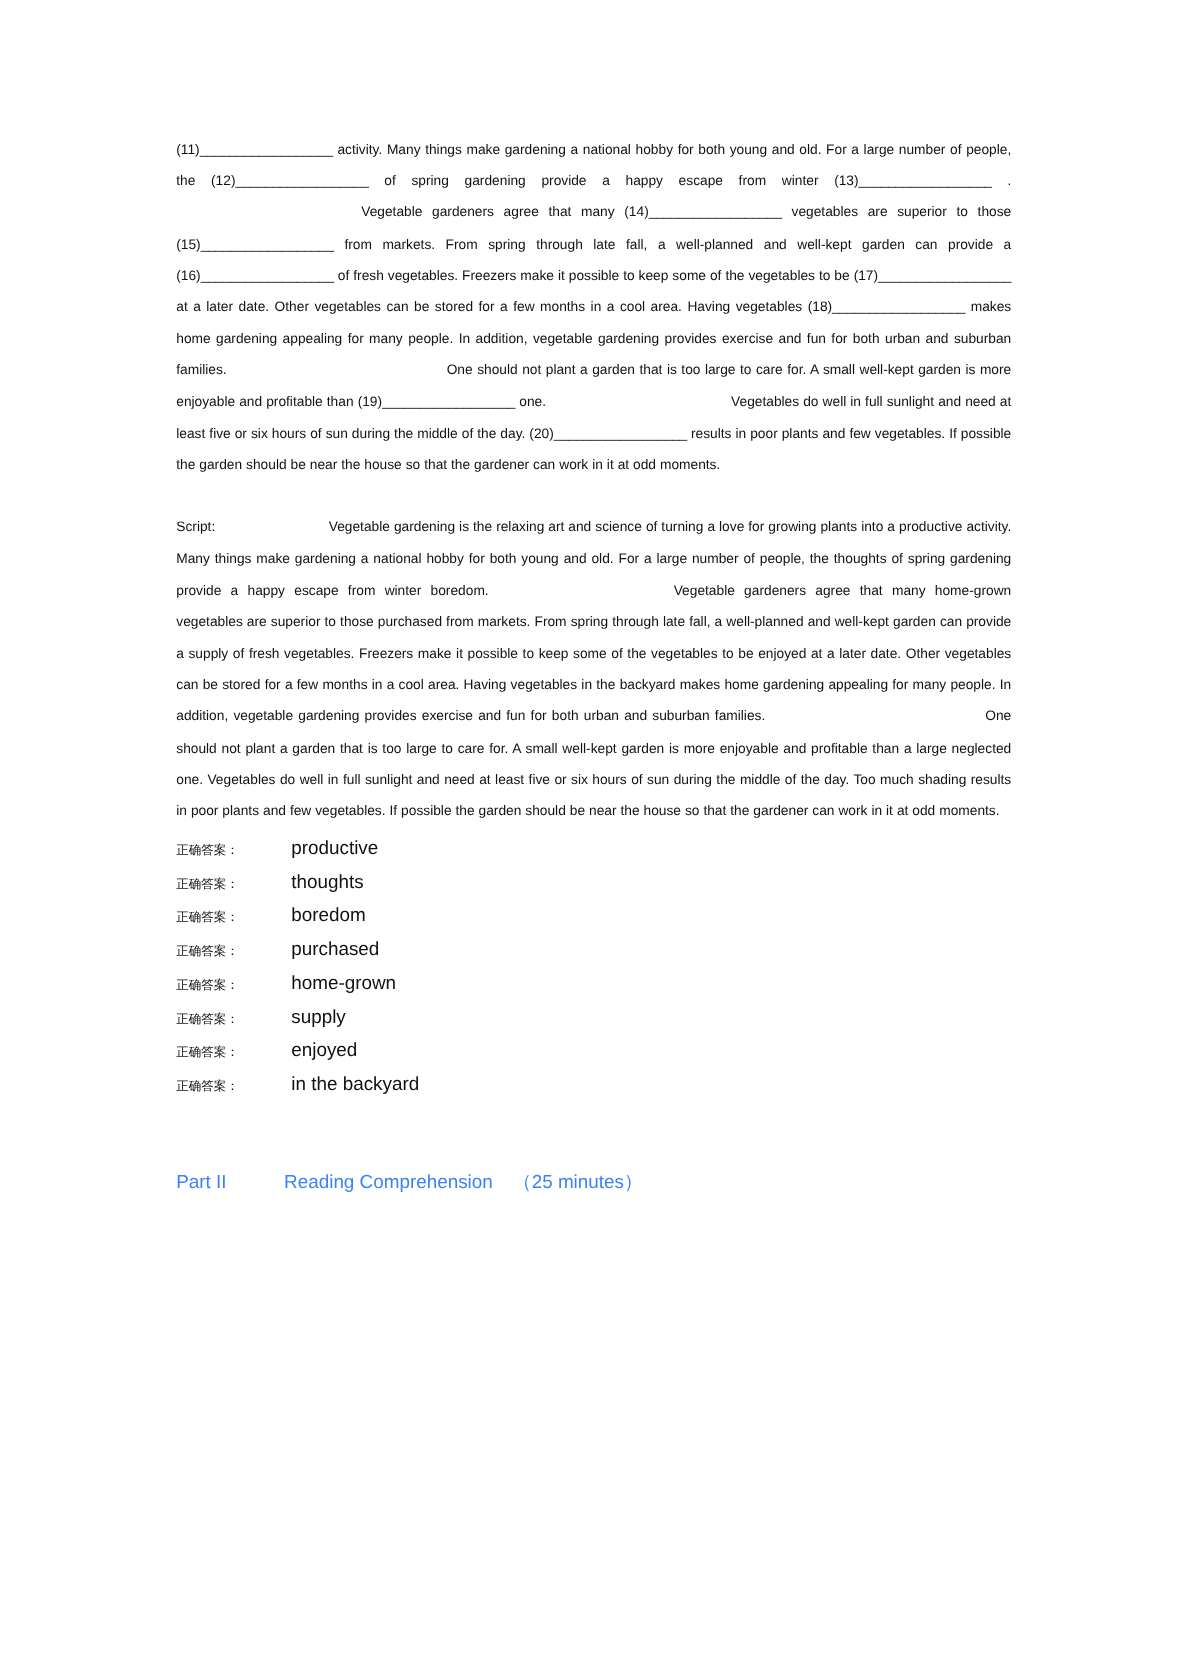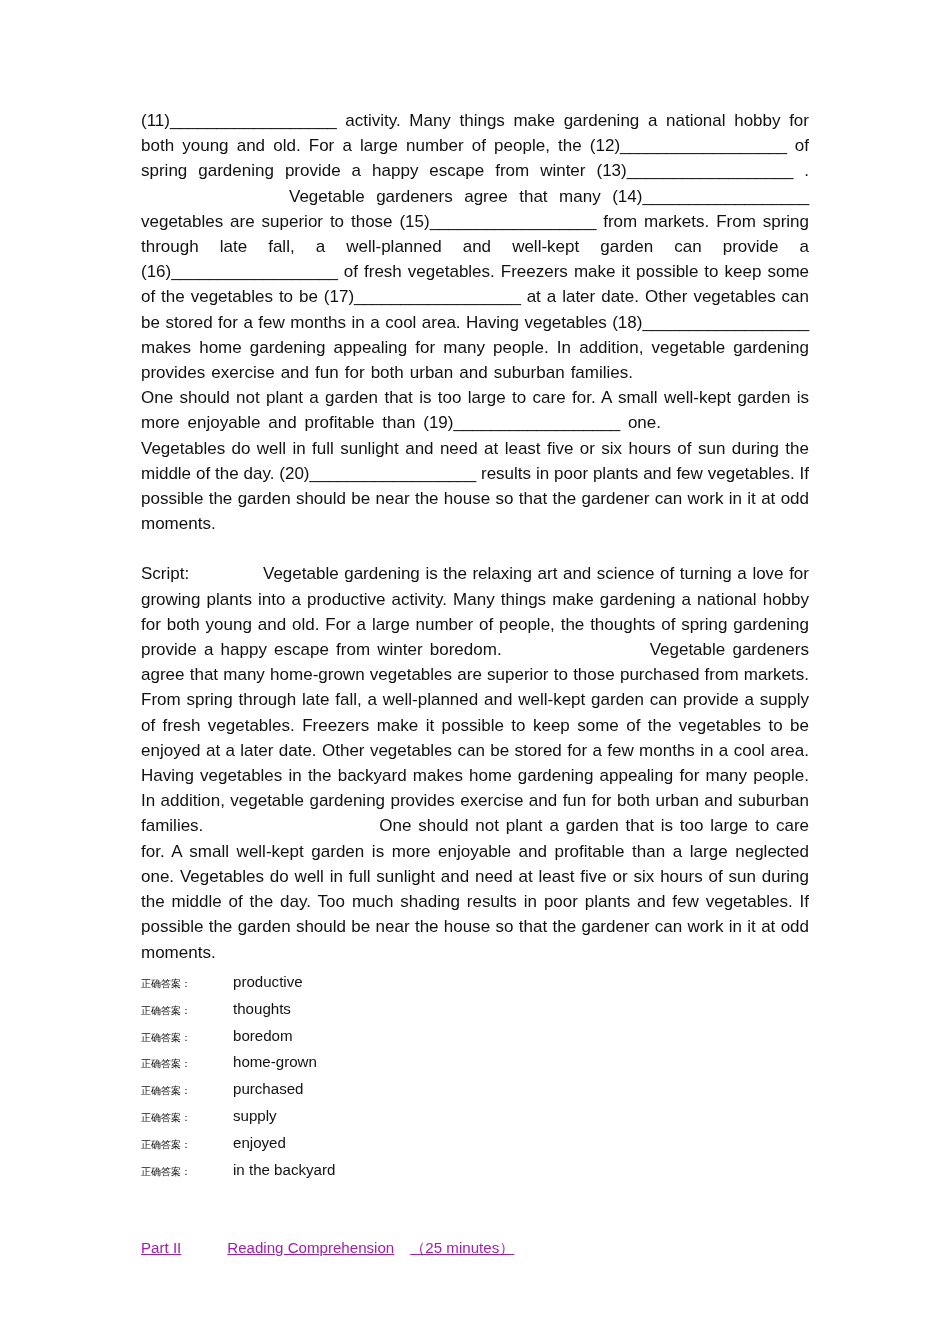--- a/index.html
+++ b/index.html
@@ -25,21 +25,21 @@
   .content {
     position: absolute;
     left: 141px;
     top: 108px;
     width: 668px;
   }
   
   .para {
     text-align: justify;
     text-justify: inter-word;
-    font-size: 17px;
+    font-size: 11px;
     line-height: 25.2px;
     margin: 0;
     color: #111111;
     word-spacing: 0.1px;
   }
   .para.cloze {
     margin-bottom: 0;
   }
   .spacer-block {
     height: 25px;
@@ -77,22 +77,21 @@
     font-size: 10px;
   }
   .answer-value {
     display: inline-block;
   }
   .part-line {
     margin-top: 50px;
     font-size: 15.1px;
     line-height: 25.2px;
     white-space: nowrap;
-    color: #a21caf;
-    text-decoration: underline;
+    color: #3b82f6;
   }
   .part-gap {
     display: inline-block;
     width: 46px;
   }
   .part-gap2 {
     display: inline-block;
     width: 16px;
   }
 </style>
@@ -105,22 +104,22 @@
     <p class="para cloze"><span>(11)</span><span class="blank">__________________</span><span> activity. Many things make gardening a national hobby for both young and old. For a large number of people, the </span><span>(12)</span><span class="blank">__________________</span><span> of spring gardening provide a happy escape from winter </span><span>(13)</span><span class="blank">__________________</span><span> .</span><span class="tabgap"></span><span>Vegetable gardeners agree that many </span><span>(14)</span><span class="blank">__________________</span><span> vegetables are superior to those </span><span>(15)</span><span class="blank">__________________</span><span> from markets. From spring through late fall, a well-planned and well-kept garden can provide a </span><span>(16)</span><span class="blank">__________________</span><span> of fresh vegetables. Freezers make it possible to keep some of the vegetables to be </span><span>(17)</span><span class="blank">__________________</span><span> at a later date. Other vegetables can be stored for a few months in a cool area. Having vegetables </span><span>(18)</span><span class="blank">__________________</span><span> makes home gardening appealing for many people. In addition, vegetable gardening provides exercise and fun for both urban and suburban families.</span><span class="tabgap-lg"></span><span>One should not plant a garden that is too large to care for. A small well-kept garden is more enjoyable and profitable than </span><span>(19)</span><span class="blank">__________________</span><span> one.</span><span class="tabgap"></span><span>Vegetables do well in full sunlight and need at least five or six hours of sun during the middle of the day. </span><span>(20)</span><span class="blank">__________________</span><span> results in poor plants and few vegetables. If possible the garden should be near the house so that the gardener can work in it at odd moments.</span></p>
 
     <div class="spacer-block"></div>
 
     <p class="para"><span class="script-label">Script:</span><span>Vegetable gardening is the relaxing art and science of turning a love for growing plants into a productive activity. Many things make gardening a national hobby for both young and old. For a large number of people, the thoughts of spring gardening provide a happy escape from winter boredom.</span><span class="tabgap"></span><span>Vegetable gardeners agree that many home-grown vegetables are superior to those purchased from markets. From spring through late fall, a well-planned and well-kept garden can provide a supply of fresh vegetables. Freezers make it possible to keep some of the vegetables to be enjoyed at a later date. Other vegetables can be stored for a few months in a cool area. Having vegetables in the backyard makes home gardening appealing for many people. In addition, vegetable gardening provides exercise and fun for both urban and suburban families.</span><span class="tabgap-lg"></span><span>One should not plant a garden that is too large to care for. A small well-kept garden is more enjoyable and profitable than a large neglected one. Vegetables do well in full sunlight and need at least five or six hours of sun during the middle of the day. Too much shading results in poor plants and few vegetables. If possible the garden should be near the house so that the gardener can work in it at odd moments.</span></p>
 
     <div class="answers">
       <div class="answer-row"><span class="answer-label">正确答案：</span><span class="answer-value">productive</span></div>
       <div class="answer-row"><span class="answer-label">正确答案：</span><span class="answer-value">thoughts</span></div>
       <div class="answer-row"><span class="answer-label">正确答案：</span><span class="answer-value">boredom</span></div>
+      <div class="answer-row"><span class="answer-label">正确答案：</span><span class="answer-value">purchased</span></div>
       <div class="answer-row"><span class="answer-label">正确答案：</span><span class="answer-value">home-grown</span></div>
-      <div class="answer-row"><span class="answer-label">正确答案：</span><span class="answer-value">purchased</span></div>
       <div class="answer-row"><span class="answer-label">正确答案：</span><span class="answer-value">supply</span></div>
       <div class="answer-row"><span class="answer-label">正确答案：</span><span class="answer-value">enjoyed</span></div>
       <div class="answer-row"><span class="answer-label">正确答案：</span><span class="answer-value">in the backyard</span></div>
     </div>
 
     <div class="part-line"><span>Part II</span><span class="part-gap"></span><span>Reading Comprehension</span><span class="part-gap2"></span><span>（25 minutes）</span></div>
 
   </div>
 </div>
 

